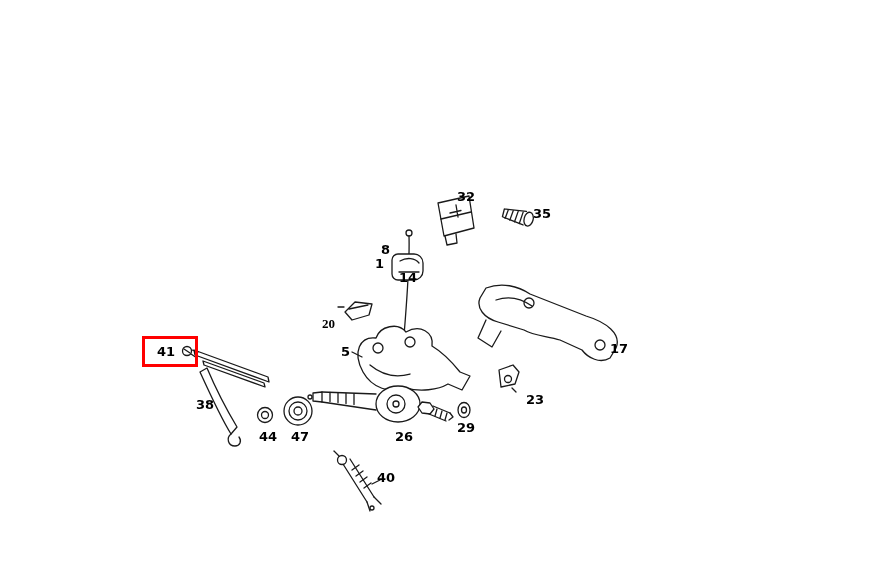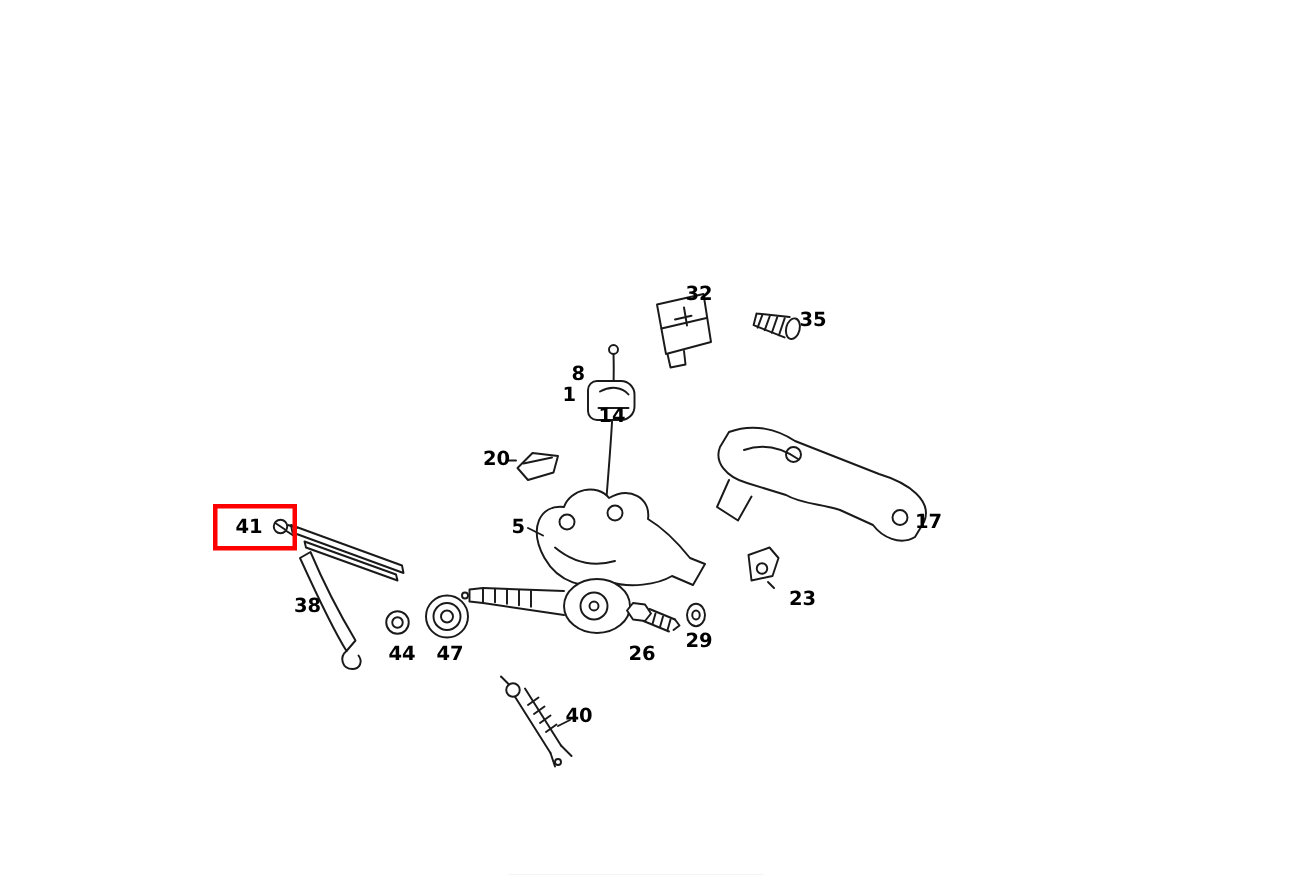--- a/index.html
+++ b/index.html
@@ -160,25 +160,25 @@
     </g>
   </svg>
 
   <div class="highlight-box" style="left:142px;top:336px;width:56px;height:31px;"></div>
 
   <div class="part-label" style="left:457px;top:190px;">32</div>
   <div class="part-label" style="left:533px;top:207px;">35</div>
   <div class="part-label" style="left:381px;top:243px;">8</div>
   <div class="part-label" style="left:375px;top:257px;">1</div>
   <div class="part-label" style="left:375px;top:271px;margin-left:24px;">14</div>
-  <div class="part-label" style="left:322px;top:300px;">20</div>
+  <div class="part-label" style="left:322px;top:317px;font-family:Liberation Serif, serif;">20</div>
   <div class="part-label" style="left:341px;top:345px;">5</div>
   <div class="part-label" style="left:610px;top:342px;">17</div>
   <div class="part-label" style="left:526px;top:393px;">23</div>
   <div class="part-label" style="left:157px;top:345px;">41</div>
   <div class="part-label" style="left:196px;top:398px;">38</div>
   <div class="part-label" style="left:259px;top:430px;text-align:right;">44</div>
   <div class="part-label" style="left:291px;top:430px;">47</div>
-  <div class="part-label" style="left:419px;top:430px;">26</div>
+  <div class="part-label" style="left:395px;top:430px;">26</div>
   <div class="part-label" style="left:457px;top:421px;">29</div>
   <div class="part-label" style="left:377px;top:471px;">40</div>
 
 </div>
 
 </body></html>

